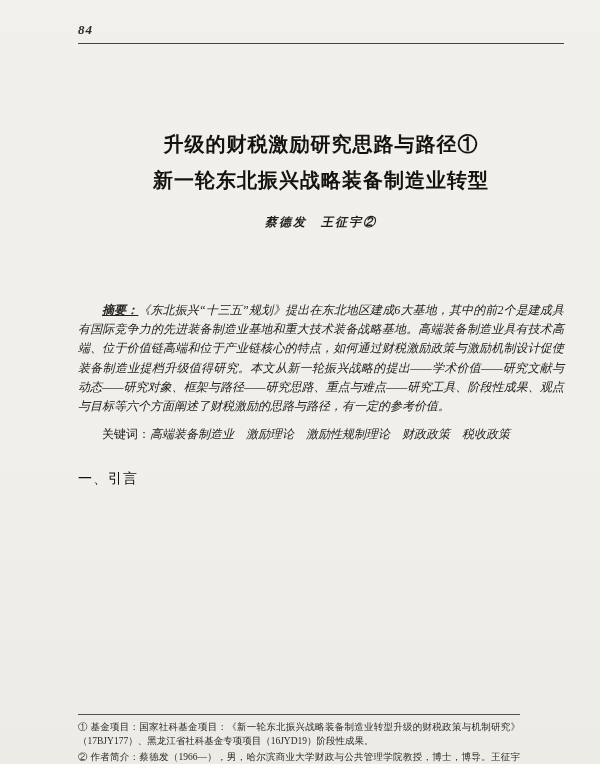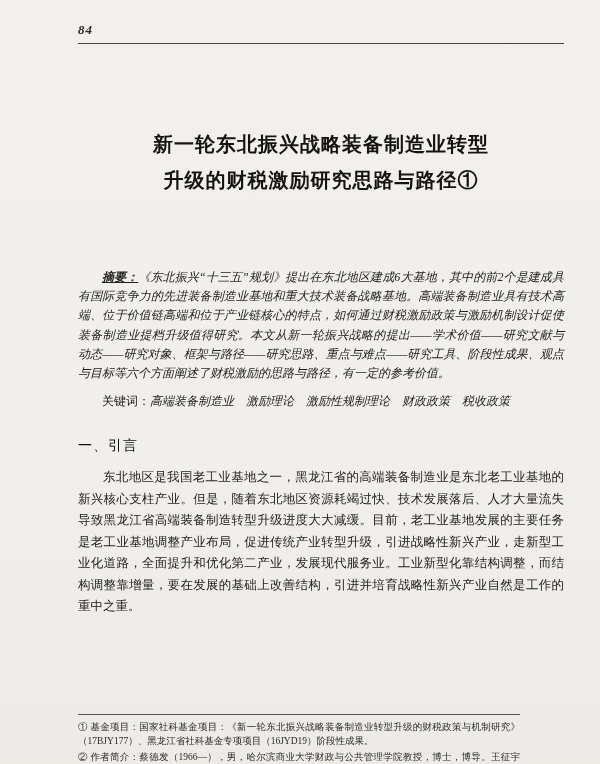--- a/index.html
+++ b/index.html
@@ -123,33 +123,33 @@
 <body>
 
 <div class="page">
 
   <header class="page-header">
     <span class="page-number">84</span>
     <div class="header-rule"></div>
   </header>
 
   <h1 class="article-title">
+    <span class="title-line">升级的财税激励研究思路与路径①</span>
     <span class="title-line">新一轮东北振兴战略装备制造业转型</span>
-    <span class="title-line">升级的财税激励研究思路与路径①</span>
   </h1>
 
+  <div class="authors">蔡德发　王征宇②</div>
 
   <p class="abstract"><span class="abstract-label">摘要：</span><span class="abstract-text">《东北振兴“十三五”规划》提出在东北地区建成6大基地，其中的前2个是建成具有国际竞争力的先进装备制造业基地和重大技术装备战略基地。高端装备制造业具有技术高端、位于价值链高端和位于产业链核心的特点，如何通过财税激励政策与激励机制设计促使装备制造业提档升级值得研究。本文从新一轮振兴战略的提出——学术价值——研究文献与动态——研究对象、框架与路径——研究思路、重点与难点——研究工具、阶段性成果、观点与目标等六个方面阐述了财税激励的思路与路径，有一定的参考价值。</span></p>
 
   <p class="keywords"><span class="keywords-label">关键词：</span><span class="keywords-text">高端装备制造业　激励理论　激励性规制理论　财政政策　税收政策</span></p>
 
   <h2 class="section-heading">一、引言</h2>
 
 
-  <p class="body-text">东北地区是我国老工业基地之一，黑龙江省的高端装备制造业是东北老工业基地的新兴核心支柱产业。但是，随着东北地区资源耗竭过快、技术发展落后、人才大量流失导致黑龙江省高端装备制造转型升级进度大大减缓。目前，老工业基地发展的主要任务是老工业基地调整产业布局，促进传统产业转型升级，引进战略性新兴产业，走新型工业化道路，全面提升和优化第二产业，发展现代服务业。工业新型化靠结构调整，而结构调整靠增量，要在发展的基础上改善结构，引进并培育战略性新兴产业自然是工作的重中之重。</p>
 
   <footer class="footnotes">
     <div class="footnote-rule"></div>
     <p class="footnote">① 基金项目：国家社科基金项目：《新一轮东北振兴战略装备制造业转型升级的财税政策与机制研究》（17BJY177）、黑龙江省社科基金专项项目（16JYD19）阶段性成果。</p>
     <p class="footnote">② 作者简介：蔡德发（1966—），男，哈尔滨商业大学财政与公共管理学院教授，博士，博导。王征宇（1980—），哈尔滨商业大学财政与公共管理学院博士研究生。</p>
   </footer>
 
 </div>
 
 </body></html>

